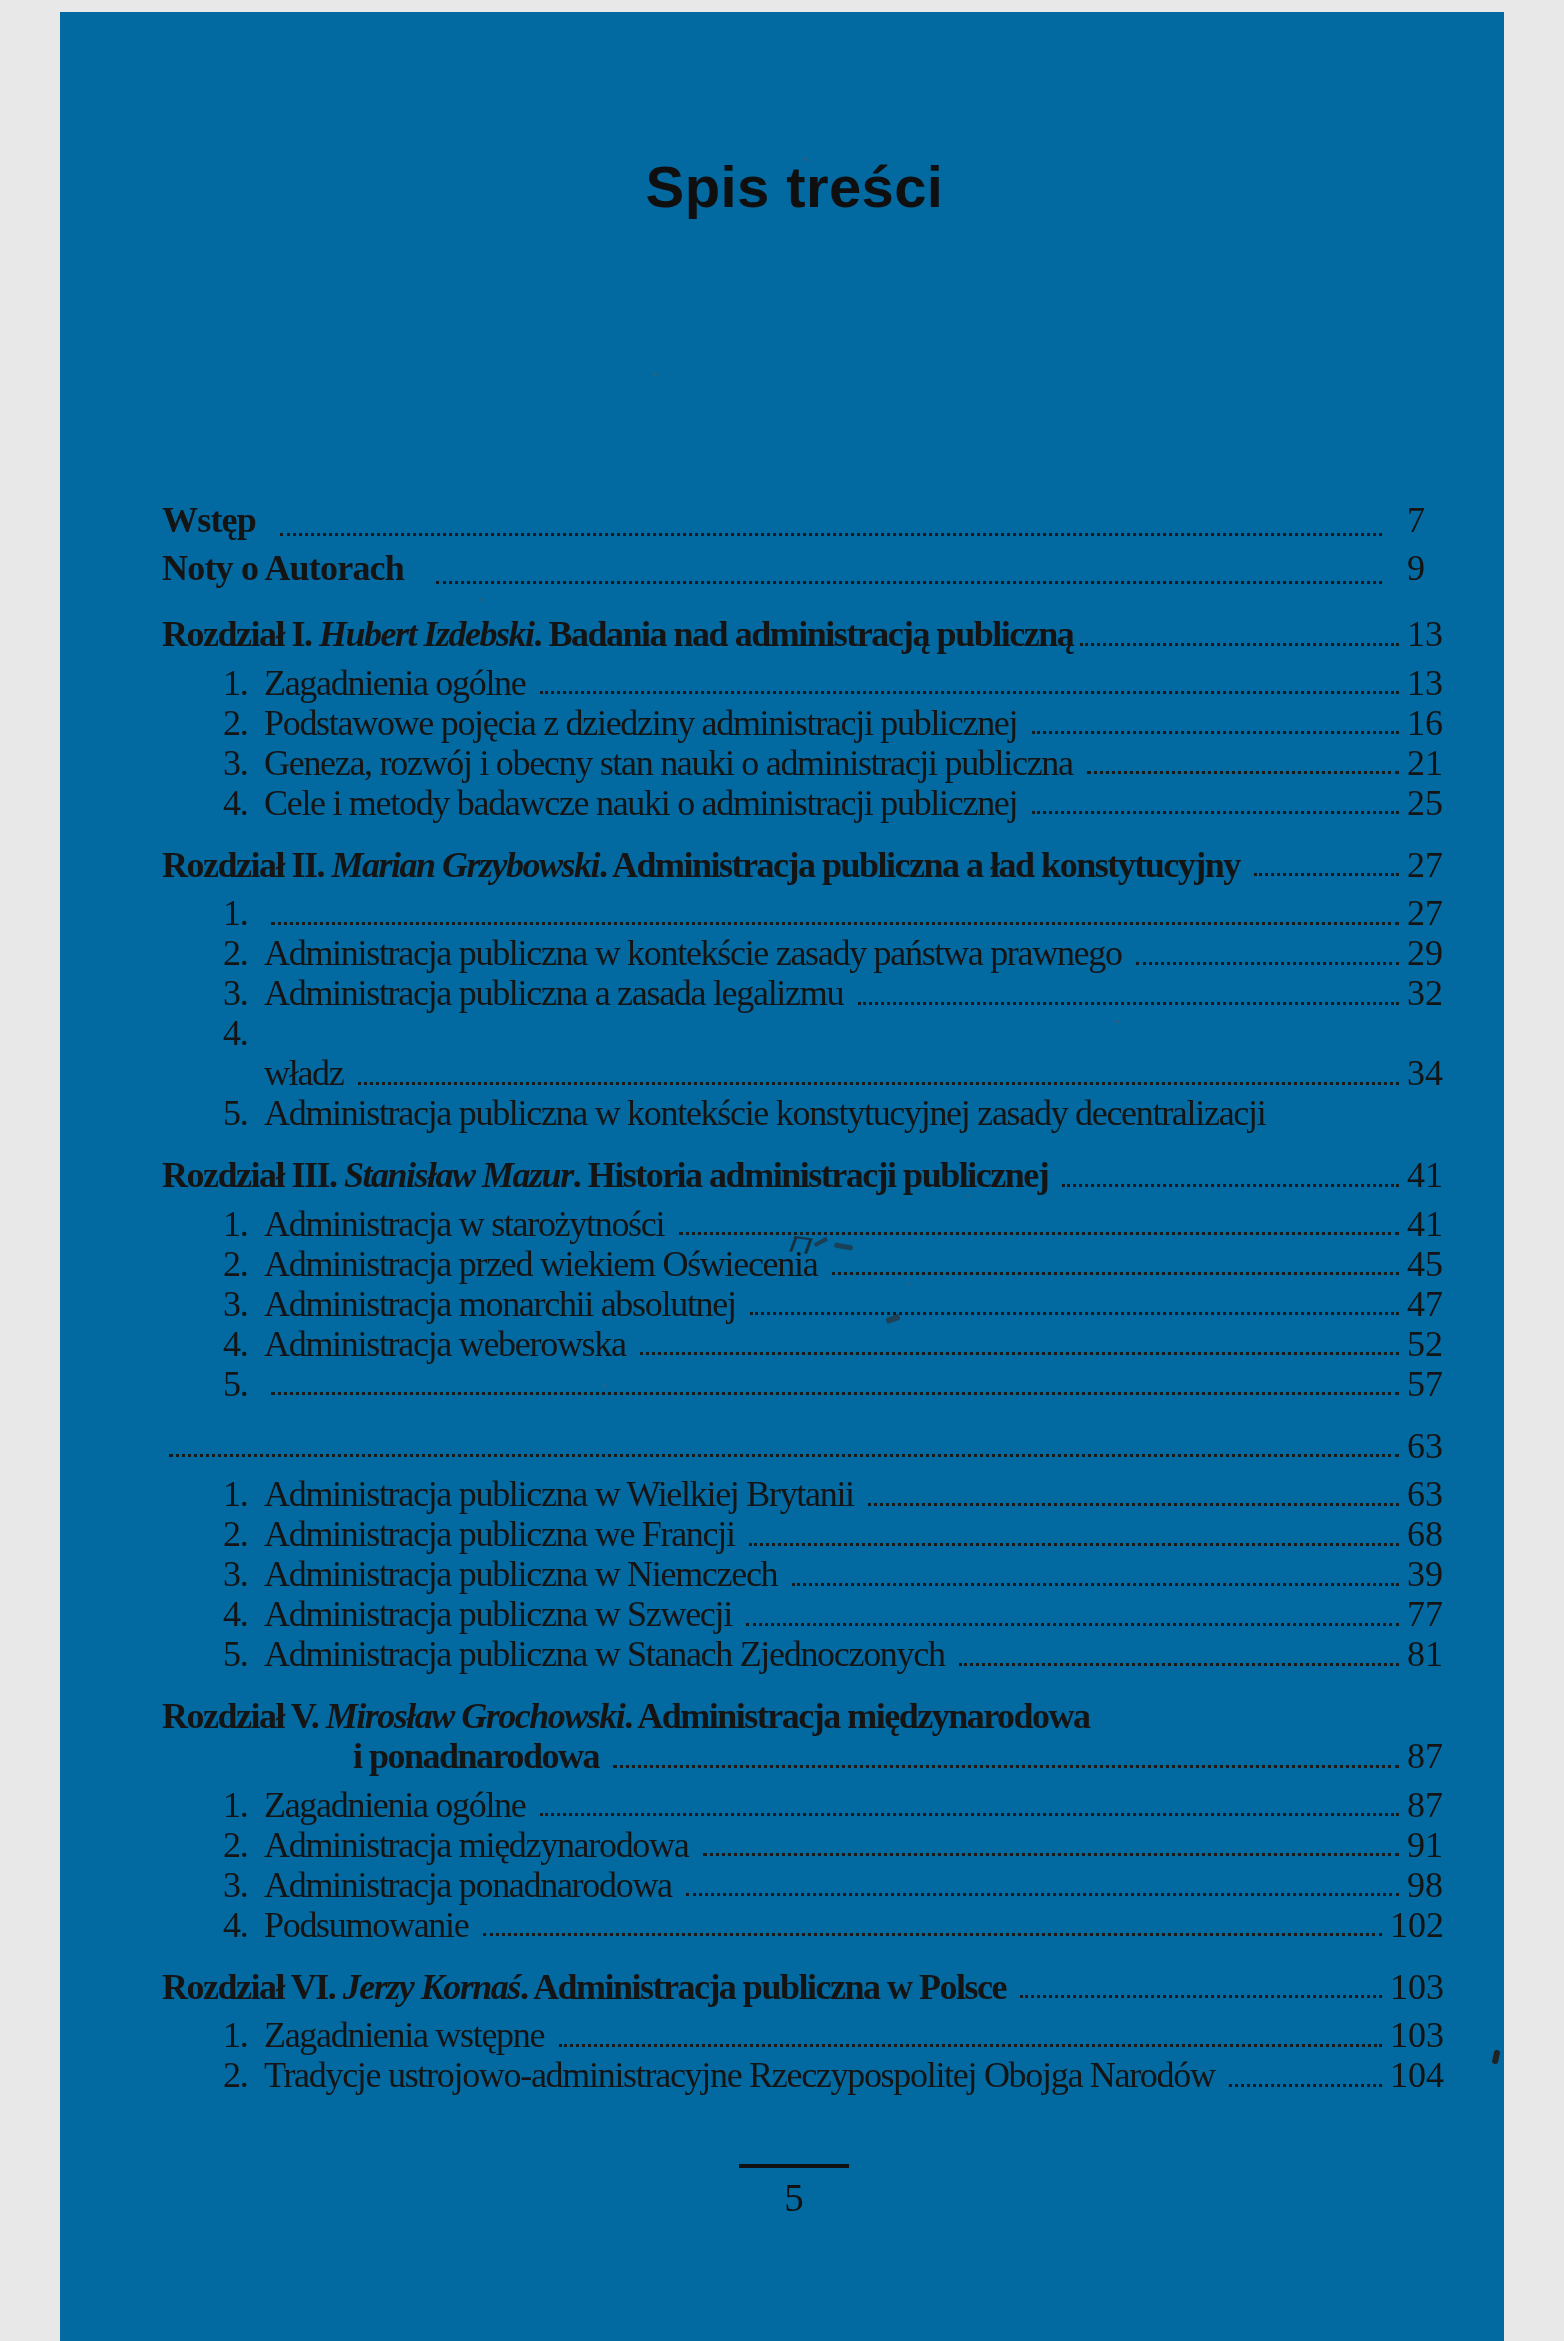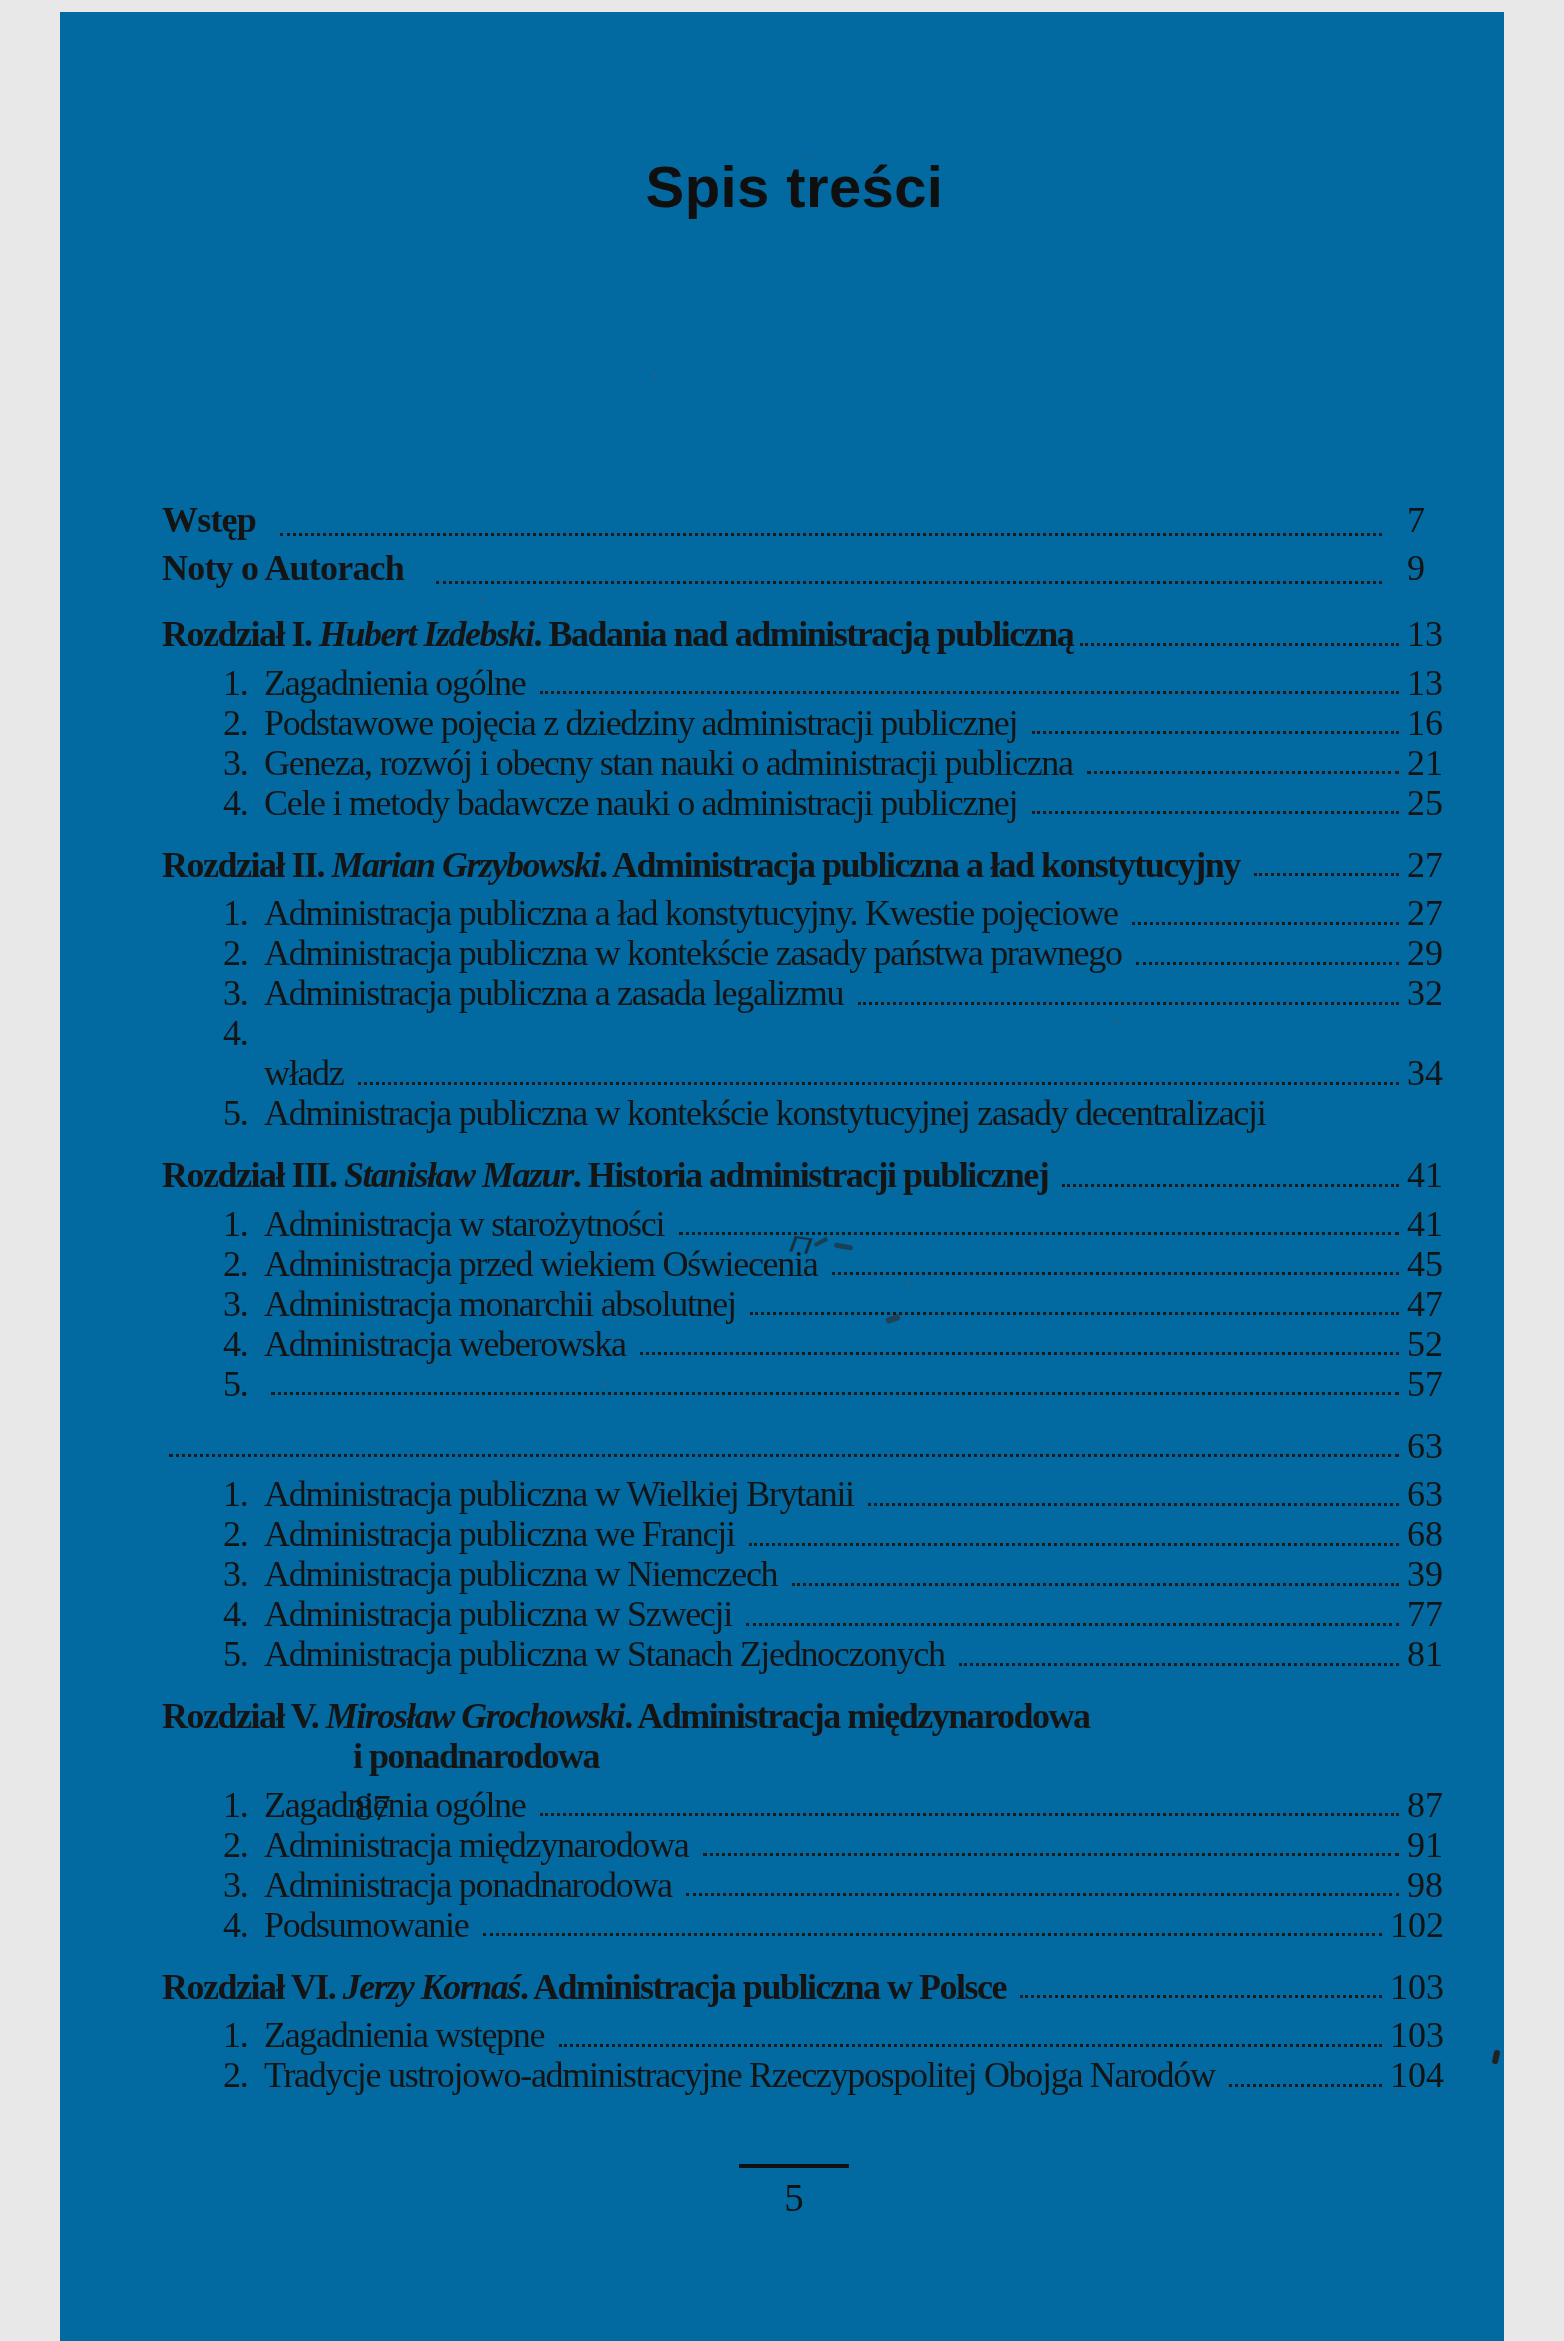--- a/index.html
+++ b/index.html
@@ -30,21 +30,21 @@
   .row{
     display:flex;
     height:40px;line-height:40px;
     font-size:36px;
     letter-spacing:-1.3px;
     white-space:pre;
   }
   .k-front{height:48px;line-height:48px;font-weight:700;letter-spacing:-0.8px;gap:17px;}
   .k-chapter,.k-chapter-open{margin-top:22px;font-weight:700;letter-spacing:-1.5px;}
   .k-chapter{margin-bottom:8.5px;}
-  .k-chapter-cont{font-weight:700;letter-spacing:-1.5px;padding-left:191px;margin-bottom:8.5px;flex-direction:column;}
+  .k-chapter-cont{font-weight:700;letter-spacing:-1.5px;padding-left:191px;margin-bottom:8.5px;}
   .k-item,.k-item-open{padding-left:61px;}
   .k-item-cont{padding-left:102px;}
   .num{display:inline-block;width:41px;flex:none;}
   .txt{flex:none;}
   .s-bi{font-style:italic;}
   .leader{
     flex:1 1 auto;min-width:0;height:0;
     align-self:flex-end;
     border-bottom:3.4px dotted #1a1a1a;
     margin:0 6.8px 8.5px 6.8px;
@@ -84,21 +84,21 @@
 
   <div class="toc">
       <div class="row k-front"><span class="txt"><span class="s-b">Wstęp</span></span><span class="leader"></span><span class="page">7</span></div>
       <div class="row k-front"><span class="txt"><span class="s-b">Noty o Autorach </span></span><span class="leader"></span><span class="page">9</span></div>
       <div class="row k-chapter"><span class="txt"><span class="s-b">Rozdział I. </span><span class="s-bi">Hubert Izdebski</span><span class="s-b">. Badania nad administracją publiczną</span></span><span class="leader"></span><span class="page">13</span></div>
       <div class="row k-item"><span class="num">1.</span><span class="txt"><span class="s-r">Zagadnienia ogólne </span></span><span class="leader"></span><span class="page">13</span></div>
       <div class="row k-item"><span class="num">2.</span><span class="txt"><span class="s-r">Podstawowe pojęcia z dziedziny administracji publicznej </span></span><span class="leader"></span><span class="page">16</span></div>
       <div class="row k-item"><span class="num">3.</span><span class="txt"><span class="s-r">Geneza, rozwój i obecny stan nauki o administracji publiczna </span></span><span class="leader"></span><span class="page">21</span></div>
       <div class="row k-item"><span class="num">4.</span><span class="txt"><span class="s-r">Cele i metody badawcze nauki o administracji publicznej </span></span><span class="leader"></span><span class="page">25</span></div>
       <div class="row k-chapter"><span class="txt"><span class="s-b">Rozdział II. </span><span class="s-bi">Marian Grzybowski</span><span class="s-b">. Administracja publiczna a ład konstytucyjny </span></span><span class="leader"></span><span class="page">27</span></div>
-      <div class="row k-item"><span class="num">1.</span><span class="txt"><span class="s-r">Administracja publiczna a ład konstytucyjny. Kwestie pojęciowe </span></span><span class="leader"></span><span class="page">27</span></div>
+      <div class="row k-item"><span class="num">1.</span><span class="leader"></span><span class="page">27</span></div>
       <div class="row k-item"><span class="num">2.</span><span class="txt"><span class="s-r">Administracja publiczna w kontekście zasady państwa prawnego </span></span><span class="leader"></span><span class="page">29</span></div>
       <div class="row k-item"><span class="num">3.</span><span class="txt"><span class="s-r">Administracja publiczna a zasada legalizmu </span></span><span class="leader"></span><span class="page">32</span></div>
       <div class="row k-item-open"><span class="num">4.</span></div>
       <div class="row k-item-cont"><span class="txt"><span class="s-r">władz </span></span><span class="leader"></span><span class="page">34</span></div>
       <div class="row k-item-open"><span class="num">5.</span><span class="txt"><span class="s-r">Administracja publiczna w kontekście konstytucyjnej zasady decentralizacji</span></span></div>
       <div class="row k-chapter"><span class="txt"><span class="s-b">Rozdział III. </span><span class="s-bi">Stanisław Mazur</span><span class="s-b">. Historia administracji publicznej </span></span><span class="leader"></span><span class="page">41</span></div>
       <div class="row k-item"><span class="num">1.</span><span class="txt"><span class="s-r">Administracja w starożytności </span></span><span class="leader"></span><span class="page">41</span></div>
       <div class="row k-item"><span class="num">2.</span><span class="txt"><span class="s-r">Administracja przed wiekiem Oświecenia </span></span><span class="leader"></span><span class="page">45</span></div>
       <div class="row k-item"><span class="num">3.</span><span class="txt"><span class="s-r">Administracja monarchii absolutnej </span></span><span class="leader"></span><span class="page">47</span></div>
       <div class="row k-item"><span class="num">4.</span><span class="txt"><span class="s-r">Administracja weberowska </span></span><span class="leader"></span><span class="page">52</span></div>

